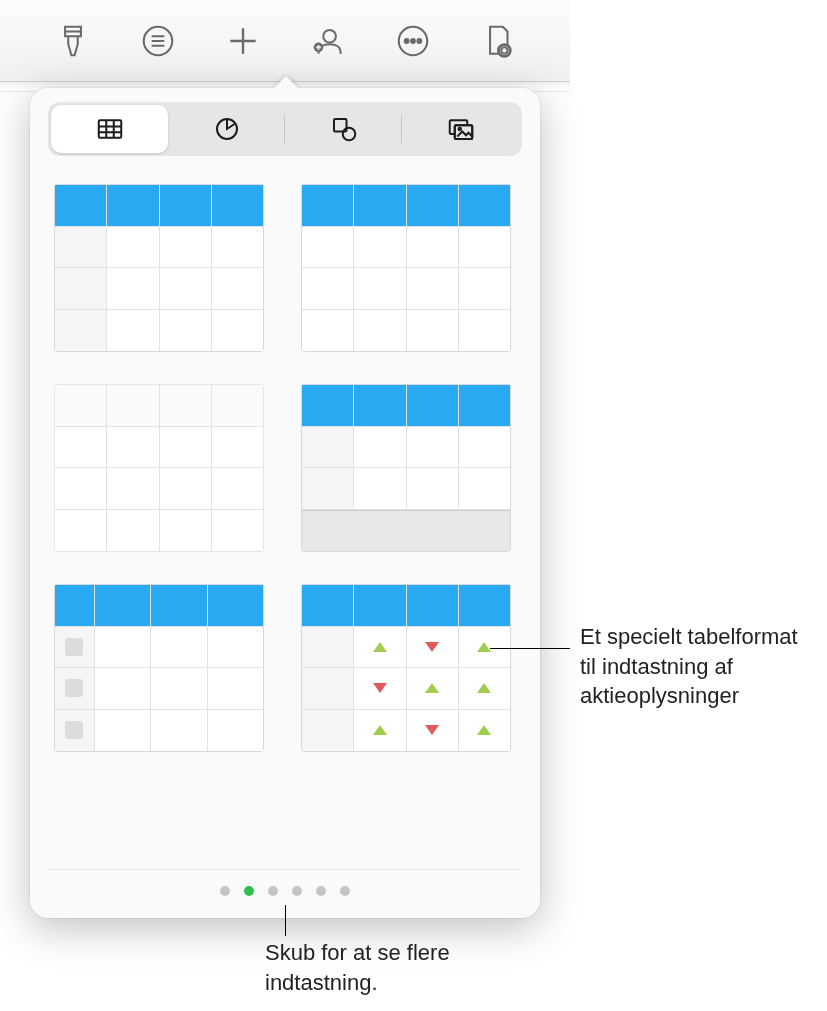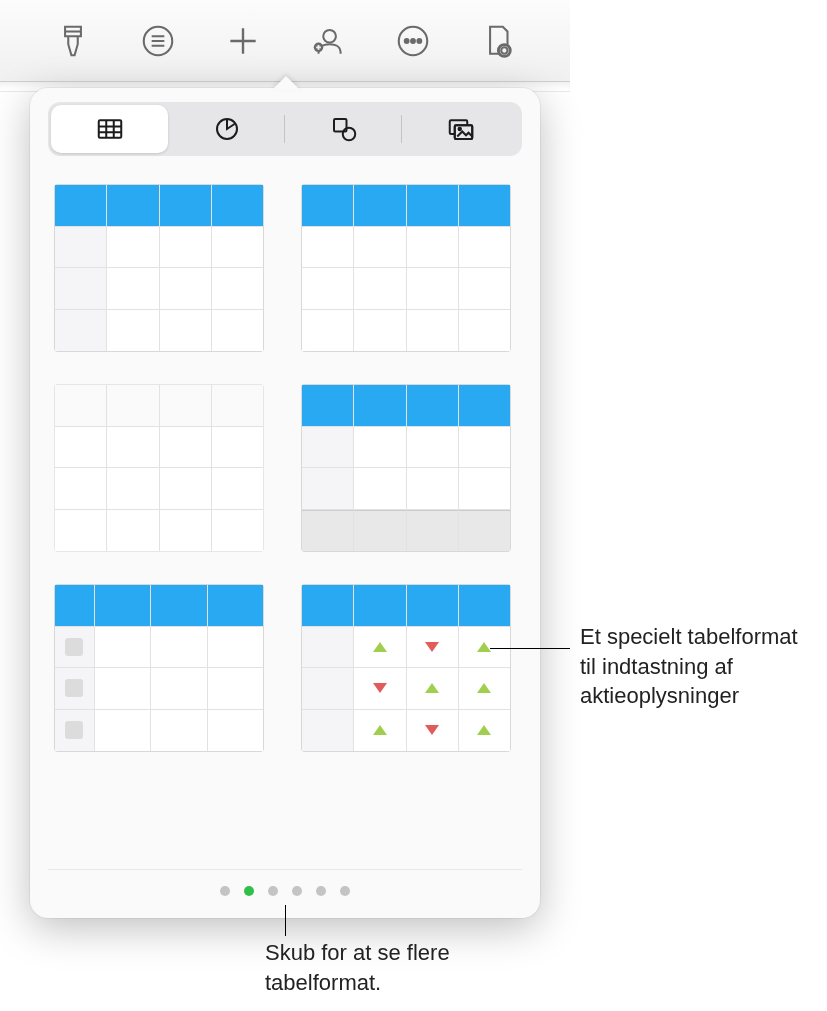--- a/index.html
+++ b/index.html
@@ -496,13 +496,13 @@
     <div class="dot"></div>
   </div>
 
 </div>
 
 <div class="callout-line h" style="top:648px; left:490px; width:80px;"></div>
 <div class="callout" style="top:612px; left:580px; width:230px;margin-top:10px;">Et specielt tabelformat til indtastning af aktieoplysninger</div>
 
 <div class="callout-line v" style="top:905px; left:285px; height:30px;"></div>
 <div class="callout-line h" style="top:935px; left:285px; width:1px;"></div>
-<div class="callout" style="top:938px; left:265px; width:260px;">Skub for at se flere tabelformat.</div>
+<div class="callout" style="top:938px; left:265px; width:260px;">Skub for at se flere indtastning.</div>
 
 </body></html>

